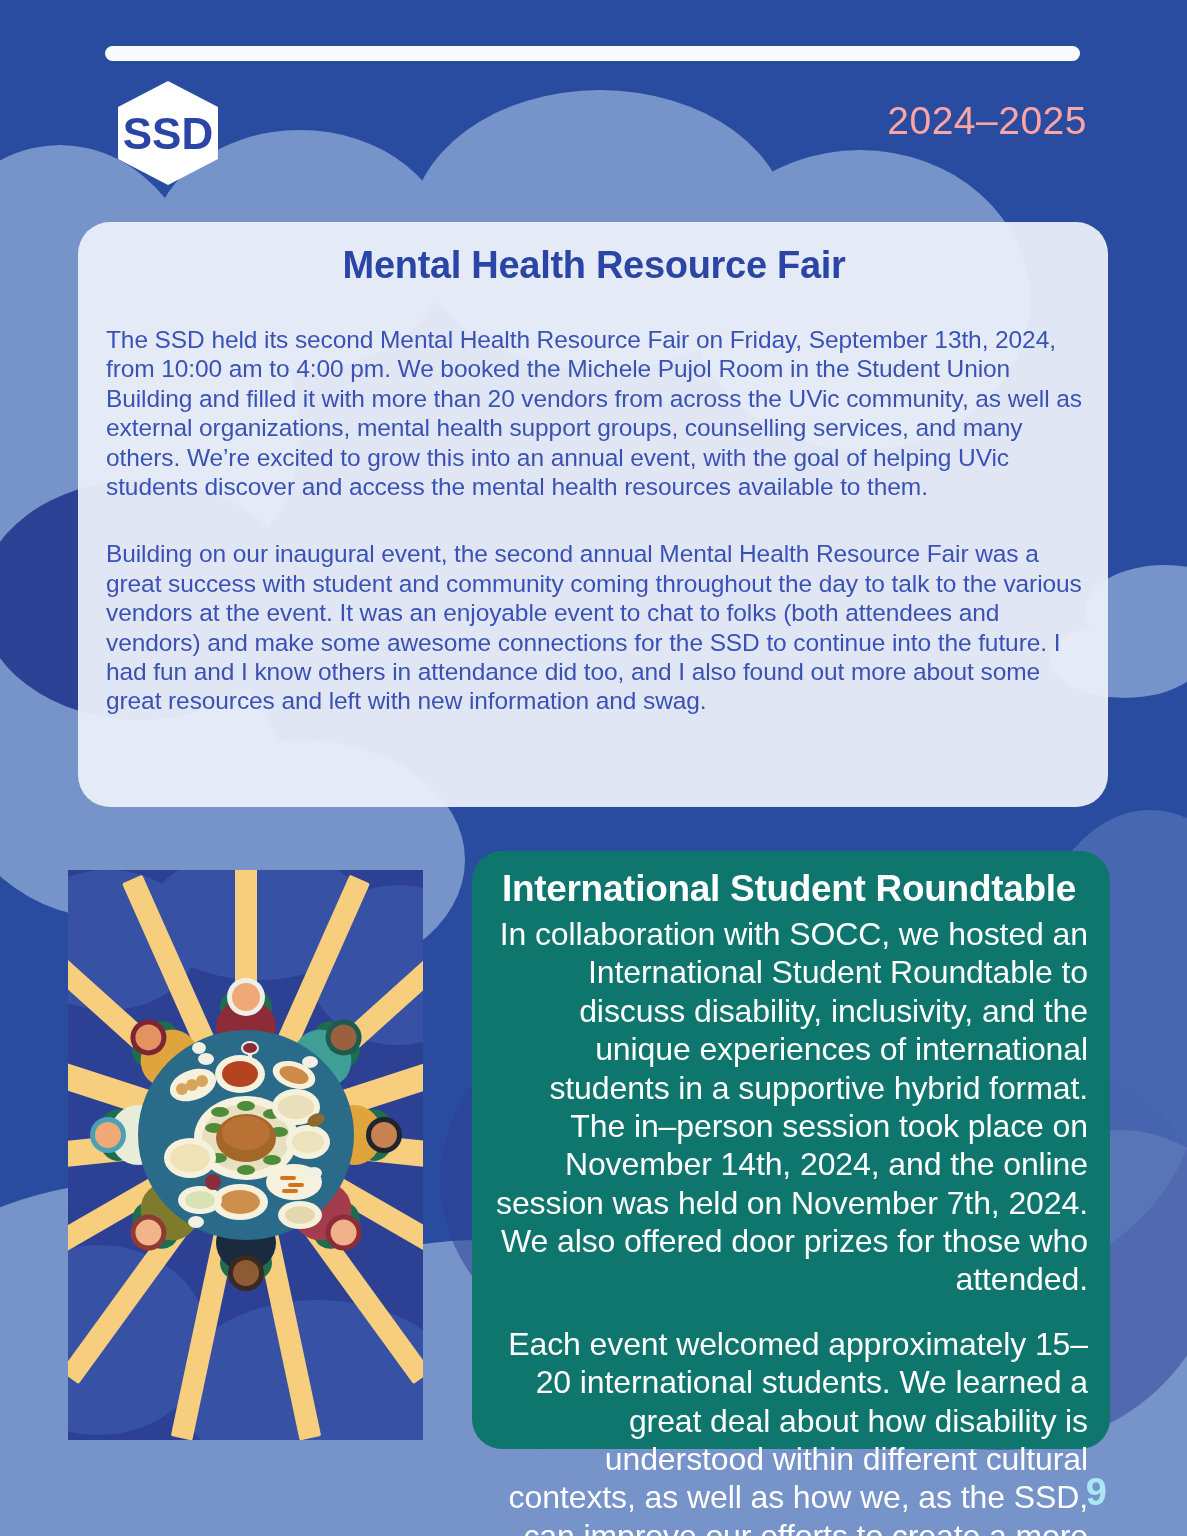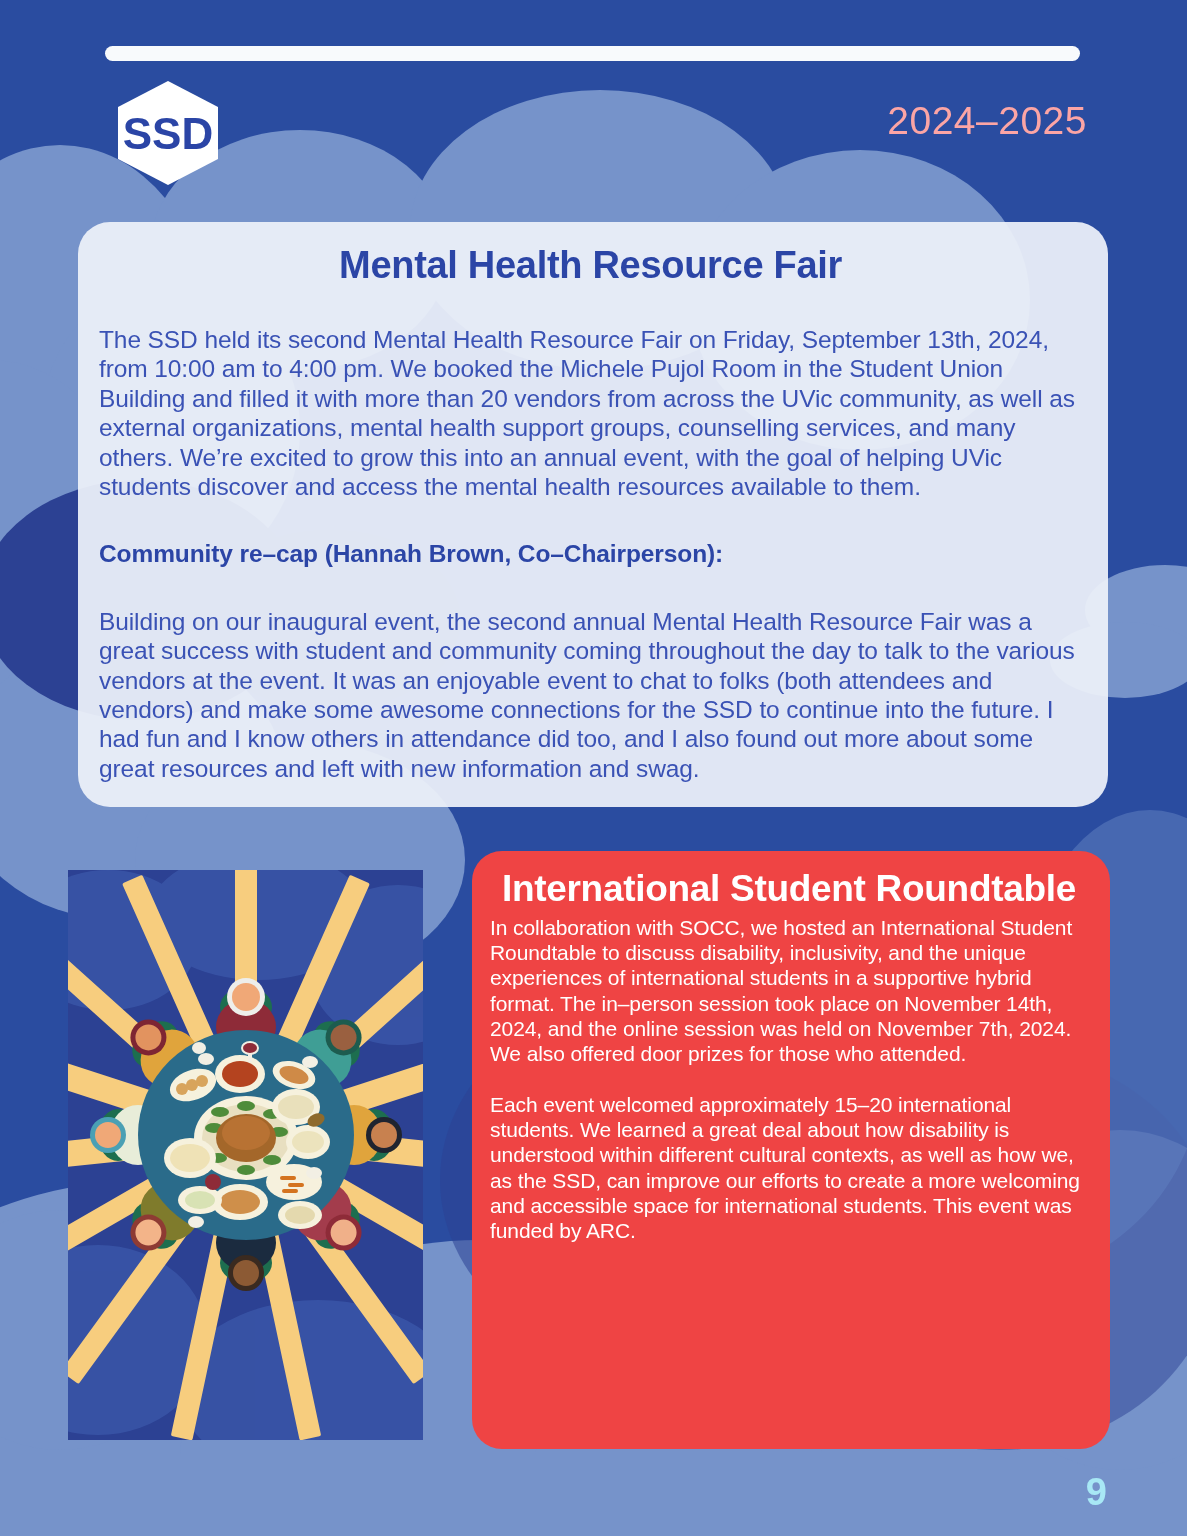--- a/index.html
+++ b/index.html
@@ -34,21 +34,21 @@
     color:#fca5a5; font-size:39px; letter-spacing:0.5px;
     font-weight:400; white-space:nowrap;
   }
 
   
   .card-white{
     position:absolute; left:78px; top:222px;
     width:1030px; height:585px;
     background:rgba(236,240,249,0.94);
     border-radius:32px;
-    padding:22px 26px 0 21px;
+    padding:22px 26px 0 28px;
   }
   .card-white h1{
     text-align:center;
     color:#2b45a6;
     font-size:38px;
     font-weight:bold;
     letter-spacing:-0.3px;
     margin-bottom:14px;
   }
   .card-white p{
@@ -60,38 +60,39 @@
   }
   .card-white p.lead{ margin-bottom:26px; }
   .card-white p.sub{
     font-weight:bold; color:#2b45a6; margin-bottom:22px; font-size:24.5px;
   }
 
   
   .card-blue{
     position:absolute; left:472px; top:851px;
     width:638px; height:598px;
-    background:#ef4444;
+    background:#0f766e;
     border-radius:30px;
     padding:18px 22px 0 18px;
   }
   .card-blue h2{
     text-align:center;
     color:#ffffff;
     font-size:37px;
     font-weight:bold;
     line-height:1.08;
     letter-spacing:-0.3px;
     margin-bottom:6px;
   }
   .card-blue p{
     color:#ffffff;
-    font-size:21px;
+    font-size:32px;
     line-height:1.20;
     letter-spacing:-0.1px;
+    text-align:right;
   }
   .card-blue p.first{ margin-bottom:26px; }
 
   
   .illus{
     position:absolute; left:68px; top:870px;
     width:355px; height:570px;
   }
   .illus svg{ display:block; width:355px; height:570px; }
 
@@ -151,21 +152,20 @@
     <polygon points="58,1 108,27 108,79 58,105 8,79 8,27" fill="#ffffff"></polygon>
     <text x="58" y="69" text-anchor="middle" font-family="Liberation Sans, sans-serif" font-size="44" font-weight="bold" fill="#2b45a6">SSD</text>
   </svg>
 </div>
 
 <div class="year">2024–2025</div>
 
 <div class="card-white">
   <h1>Mental Health Resource Fair</h1>
   <p class="lead">The SSD held its second Mental Health Resource Fair on Friday, September 13th, 2024, from 10:00 am to 4:00 pm. We booked the Michele Pujol Room in the Student Union Building and filled it with more than 20 vendors from across the UVic community, as well as external organizations, mental health support groups, counselling services, and many others. We’re excited to grow this into an annual event, with the goal of helping UVic students discover and access the mental health resources available to them.</p>
-  <p class="sub">Community re–cap (Hannah Brown, Co–Chairperson):</p>
   <p>Building on our inaugural event, the second annual Mental Health Resource Fair was a great success with student and community coming throughout the day to talk to the various vendors at the event. It was an enjoyable event to chat to folks (both attendees and vendors) and make some awesome connections for the SSD to continue into the future. I had fun and I know others in attendance did too, and I also found out more about some great resources and left with new information and swag.</p>
 </div>
 
 <div class="card-blue">
   <h2>International Student Roundtable</h2>
   <p class="first">In collaboration with SOCC, we hosted an International Student Roundtable to discuss disability, inclusivity, and the unique experiences of international students in a supportive hybrid format. The in–person session took place on November 14th, 2024, and the online session was held on November 7th, 2024. We also offered door prizes for those who attended.</p>
   <p>Each event welcomed approximately 15–20 international students. We learned a great deal about how disability is understood within different cultural contexts, as well as how we, as the SSD, can improve our efforts to create a more welcoming and accessible space for international students. This event was funded by ARC.</p>
 </div>
 
 <div class="illus">

